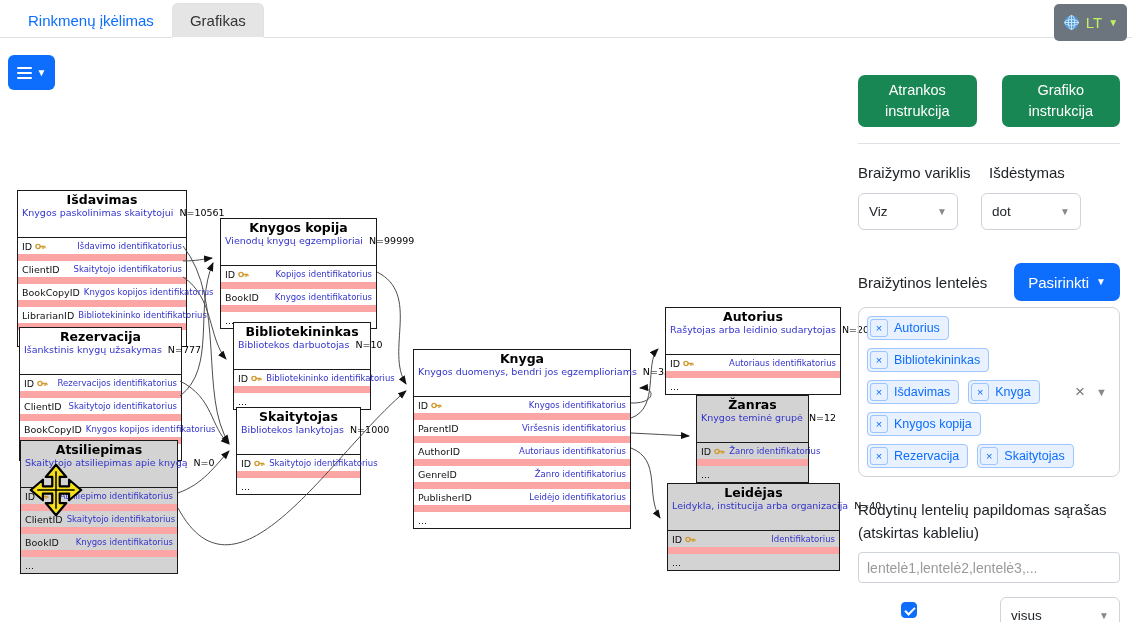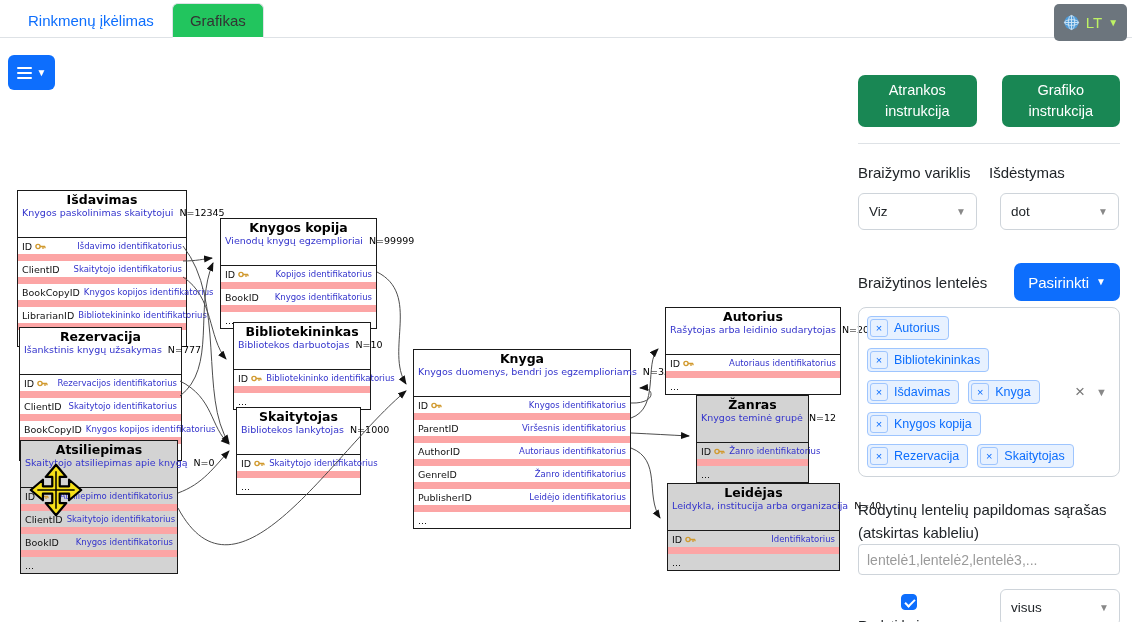--- a/index.html
+++ b/index.html
@@ -3,21 +3,21 @@
 <meta charset="utf-8">
 <style>
   html,body{margin:0;padding:0;width:1132px;height:622px;overflow:hidden;background:#fff;
     font-family:"Liberation Sans",sans-serif;position:relative;}
   
   .tabbar{position:absolute;left:0;top:0;width:1132px;height:38px;border-bottom:1px solid #dee2e6;
     display:flex;align-items:flex-end;padding-left:10px;box-sizing:border-box;}
   .tab{font-size:15px;padding:8px 17px;cursor:pointer;border:1px solid transparent;
     border-radius:6px 6px 0 0;margin-bottom:-1px;white-space:nowrap;}
   .tab.inactive{color:#0d6efd;}
-  .tab.active{color:#333;background:#22c55e;border-color:#dee2e6 #dee2e6 #fff;}
+  .tab.active{color:#333;background:#e5e5e5;border-color:#dee2e6 #dee2e6 #fff;}
   .lang-btn{position:absolute;top:4px;right:5px;height:37px;min-width:73px;background:#6c757d;
     border:none;border-radius:5px;color:#bef264;font-size:15px;display:flex;align-items:center;
     justify-content:center;gap:6px;cursor:pointer;z-index:30;font-family:inherit;}
   .caret{font-size:10px;line-height:1;}
   .menu-btn{position:absolute;left:8px;top:55px;width:47px;height:35px;background:#0d6efd;border:none;
     border-radius:6px;display:flex;align-items:center;justify-content:center;gap:5px;cursor:pointer;z-index:30;}
   .bars{display:flex;flex-direction:column;gap:3px;}
   .bars i{display:block;width:15px;height:2px;background:#fff;border-radius:1px;}
   .menu-btn .caret{color:#fff;}
   
@@ -39,39 +39,39 @@
   .move-icon{position:absolute;left:28px;top:424px;width:56px;height:56px;z-index:3;}
   
   .panel{position:absolute;left:858px;top:75px;width:262px;z-index:10;color:#212529;}
   .btn-row{display:flex;gap:25px;}
   .green-btn{flex:1;height:52px;background:#198754;color:#fff;border:none;border-radius:7px;
     font-size:14.5px;line-height:1.45;cursor:pointer;font-family:inherit;padding:4px 8px;}
   .divider{border:none;border-top:1px solid #dee2e6;margin:16px 0 0;}
   .labels-row{display:flex;margin-top:20px;font-size:15px;}
   .labels-row span{width:142px;}
   .selects-row{display:flex;gap:23px;margin-top:12px;}
-  .select{width:119px;height:37px;border:1px solid #ced4da;border-radius:6px;display:flex;
+  .select{width:100px;height:37px;border:1px solid #ced4da;border-radius:6px;display:flex;
     align-items:center;justify-content:space-between;padding:0 10px;box-sizing:border-box;
     font-size:13.5px;color:#212529;cursor:pointer;background:#fff;}
   .select .caret{color:#888;}
   .tables-row{display:flex;align-items:center;justify-content:space-between;margin-top:33px;}
   .tables-row .lbl{font-size:15px;}
   .blue-btn{height:38px;padding:0 14px;background:#0d6efd;color:#fff;border:none;border-radius:7px;
     font-size:15px;display:flex;align-items:center;gap:7px;cursor:pointer;font-family:inherit;}
   .multibox{position:relative;margin-top:6px;min-height:108px;border:1px solid #ced4da;border-radius:8px;
     padding:8px 44px 8px 8px;box-sizing:border-box;}
   .tags{display:flex;flex-wrap:wrap;gap:8px 9px;}
   .tag{display:inline-flex;align-items:center;gap:6px;background:#e7f1ff;border:1px solid #9ec5fe;
     border-radius:4px;padding:2px 8px 2px 2px;font-size:12.5px;color:#0d6efd;cursor:default;}
   .tag-x{display:inline-flex;align-items:center;justify-content:center;width:16px;height:16px;
     border:1px solid #9ec5fe;border-radius:3px;font-size:11px;cursor:pointer;color:#0d6efd;background:#e7f1ff;}
   .ms-clear{position:absolute;right:34px;top:50%;transform:translateY(-50%);color:#777;font-size:17px;cursor:pointer;}
   .ms-caret{position:absolute;right:12px;top:50%;transform:translateY(-50%);color:#888;font-size:11px;cursor:pointer;}
   .extra-label{margin-top:22px;font-size:15px;line-height:1.5;}
-  .text-input{width:100%;height:31px;border:1px solid #ced4da;border-radius:4px;
+  .text-input{margin-top:8px;width:100%;height:31px;border:1px solid #ced4da;border-radius:4px;
     padding:0 8px;box-sizing:border-box;font-size:14px;font-family:inherit;color:#212529;}
   .text-input::placeholder{color:#9a9a9a;}
   .neighbors-row{display:flex;justify-content:space-between;align-items:flex-start;margin-top:14px;}
   .cb-wrap{display:flex;align-items:center;gap:8px;margin-top:5px;font-size:14px;cursor:pointer;flex-direction:column;}
   .cb{position:relative;width:16px;height:16px;border-radius:4px;box-sizing:border-box;flex:none;}
   .cb.checked{background:#0d6efd;border:1px solid #0d6efd;}
   .cb.checked::after{content:"";position:absolute;left:5px;top:2px;width:4px;height:8px;
     border:solid #fff;border-width:0 2px 2px 0;transform:rotate(45deg);}
   .key-icon{flex:none;}
 </style>
@@ -130,21 +130,21 @@
   <div class="move-icon">
     <svg width="56" height="56" viewBox="0 0 60 60">
       <path d="M30 3 L41 16 L34 16 L34 26 L44 26 L44 19 L57 30 L44 41 L44 34 L34 34 L34 44 L41 44 L30 57 L19 44 L26 44 L26 34 L16 34 L16 41 L3 30 L16 19 L16 26 L26 26 L26 16 L19 16 Z" fill="#f6e019" stroke="#000" stroke-width="2.4" stroke-linejoin="round"></path>
       <path d="M30 10 V50 M10 30 H50" stroke="#000" stroke-width="1.6"></path>
     </svg>
   </div>
 <div class="db-table" style="left: 17px; top: 152px; width: 170px;">
       <div class="db-title">Išdavimas</div>
       <div class="db-sub">
         <span>Knygos paskolinimas skaitytojui</span>
-        <span class="cnt">N=12345</span>
+        <span class="cnt">N=10561</span>
       </div>
       <div class="db-row">
         <span class="fname">ID<svg class="key-icon" width="11" height="9" viewBox="0 0 11 9">
             <circle cx="3" cy="4.5" r="2.1" fill="none" stroke="#d19a2f" stroke-width="1.4"></circle>
             <path d="M5 4.5 h5 M8 4.5 v2.4 M10 4.5 v1.7" stroke="#d19a2f" stroke-width="1.3" fill="none"></path>
           </svg></span>
         <span class="fdesc">Išdavimo identifikatorius</span>
       </div>
       <div class="db-row">
         <span class="fname">ClientID</span>

